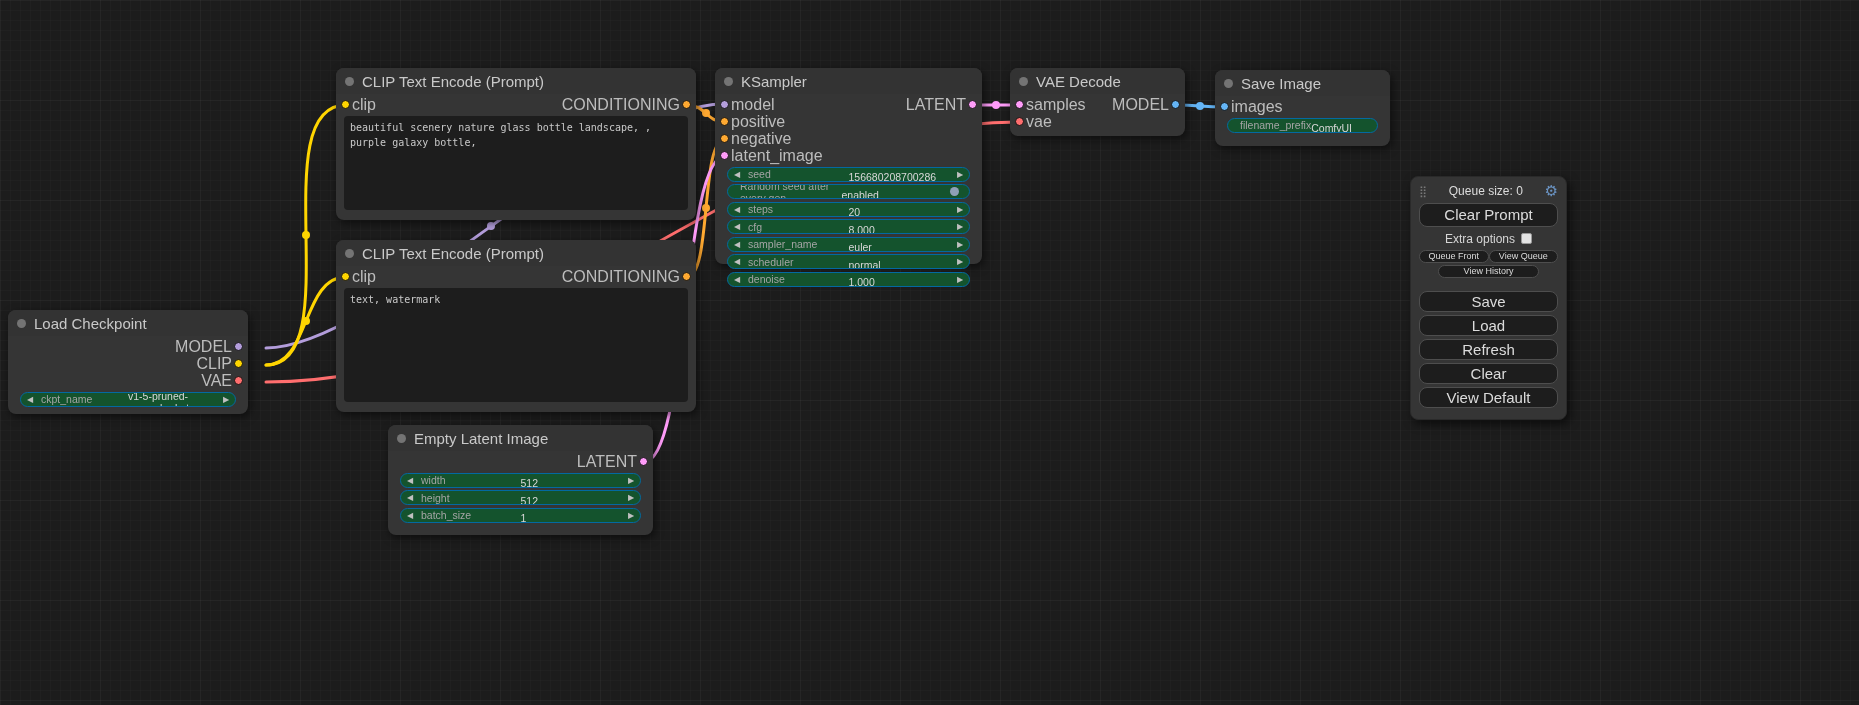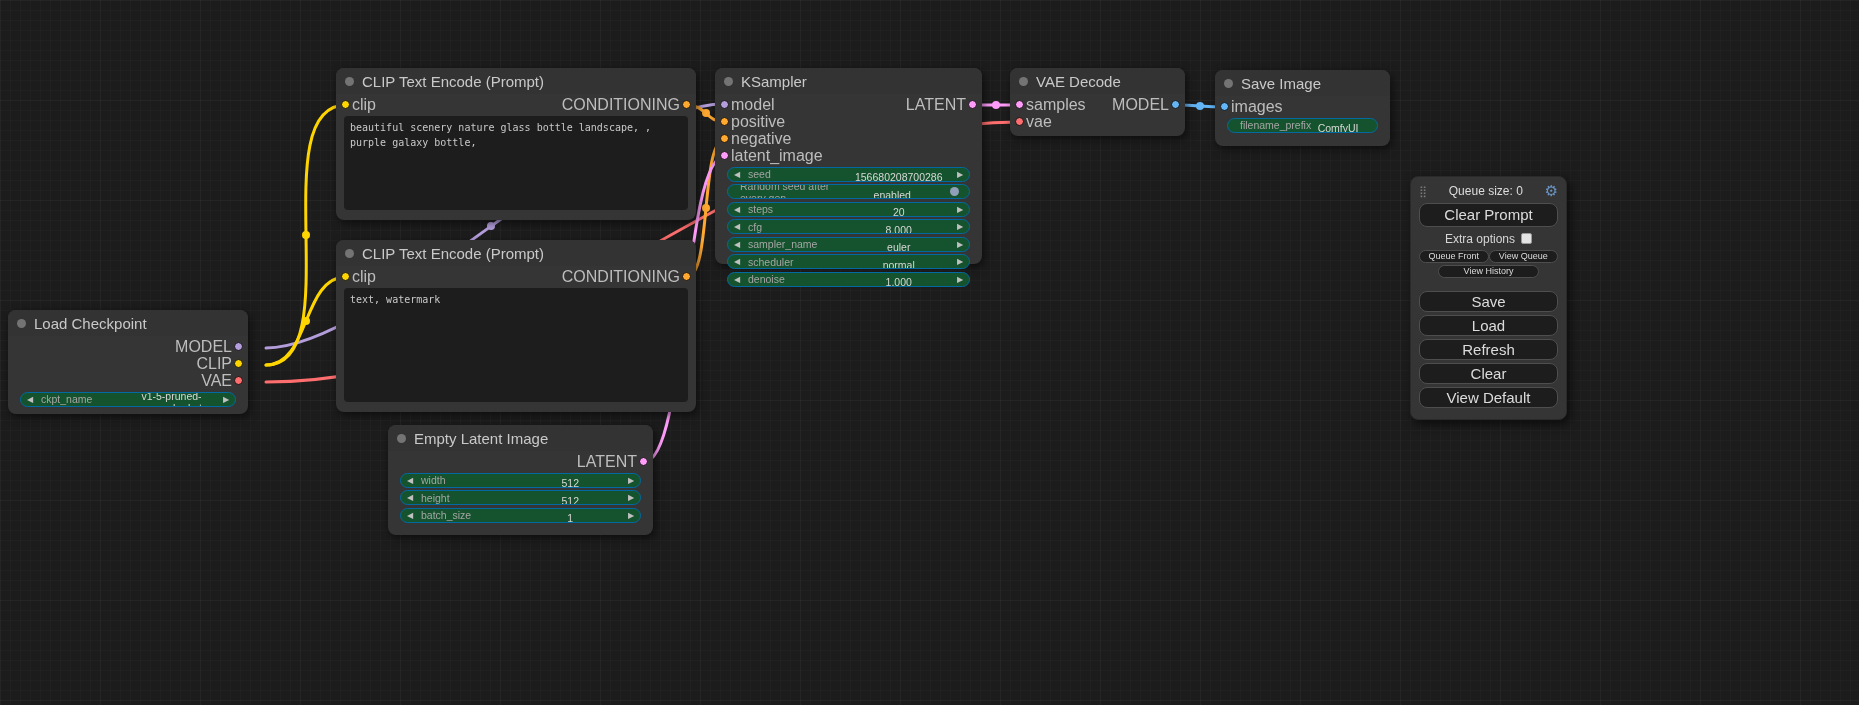--- a/index.html
+++ b/index.html
@@ -33,21 +33,21 @@
   .dot{position:absolute;top:4px;width:9px;height:9px;border-radius:50%;box-sizing:border-box;border:1px solid #141414;background:#888;}
   .dot.in{left:5px;}
   .dot.out{right:5px;}
   .widget{
     height:15px;margin:2.5px 12px;background:#14532d;border:1px solid #0369a1;
     border-radius:8px;display:flex;align-items:center;
     font-size:10.5px;color:#a5a5a5;box-sizing:border-box;overflow:hidden;
   }
   .warr{width:18px;text-align:center;font-size:8px;color:#c0c0c0;flex:0 0 auto;line-height:13px;}
   .wname{flex:1;text-align:left;padding-left:2px;}
-  .wval{flex:1;text-align:center;color:#d8d8d8;padding-right:2px;margin-top:6px;}
+  .wval{flex:1;text-align:left;color:#d8d8d8;padding-right:2px;margin-top:6px;}
   .widget.no-arrows{padding:0 10px;}
   .toggle-dot{width:9px;height:9px;border-radius:50%;margin-left:5px;flex:0 0 auto;}
   .prompt{
     margin:3px 8px;background:#1d1d1d;border-radius:4px;
     font-family:"DejaVu Sans Mono",monospace;font-size:10px;line-height:1.45;
     color:#c9c9c9;padding:5px 6px;white-space:pre-wrap;word-break:break-word;
     box-sizing:border-box;overflow:hidden;
   }
   
   .menu{

